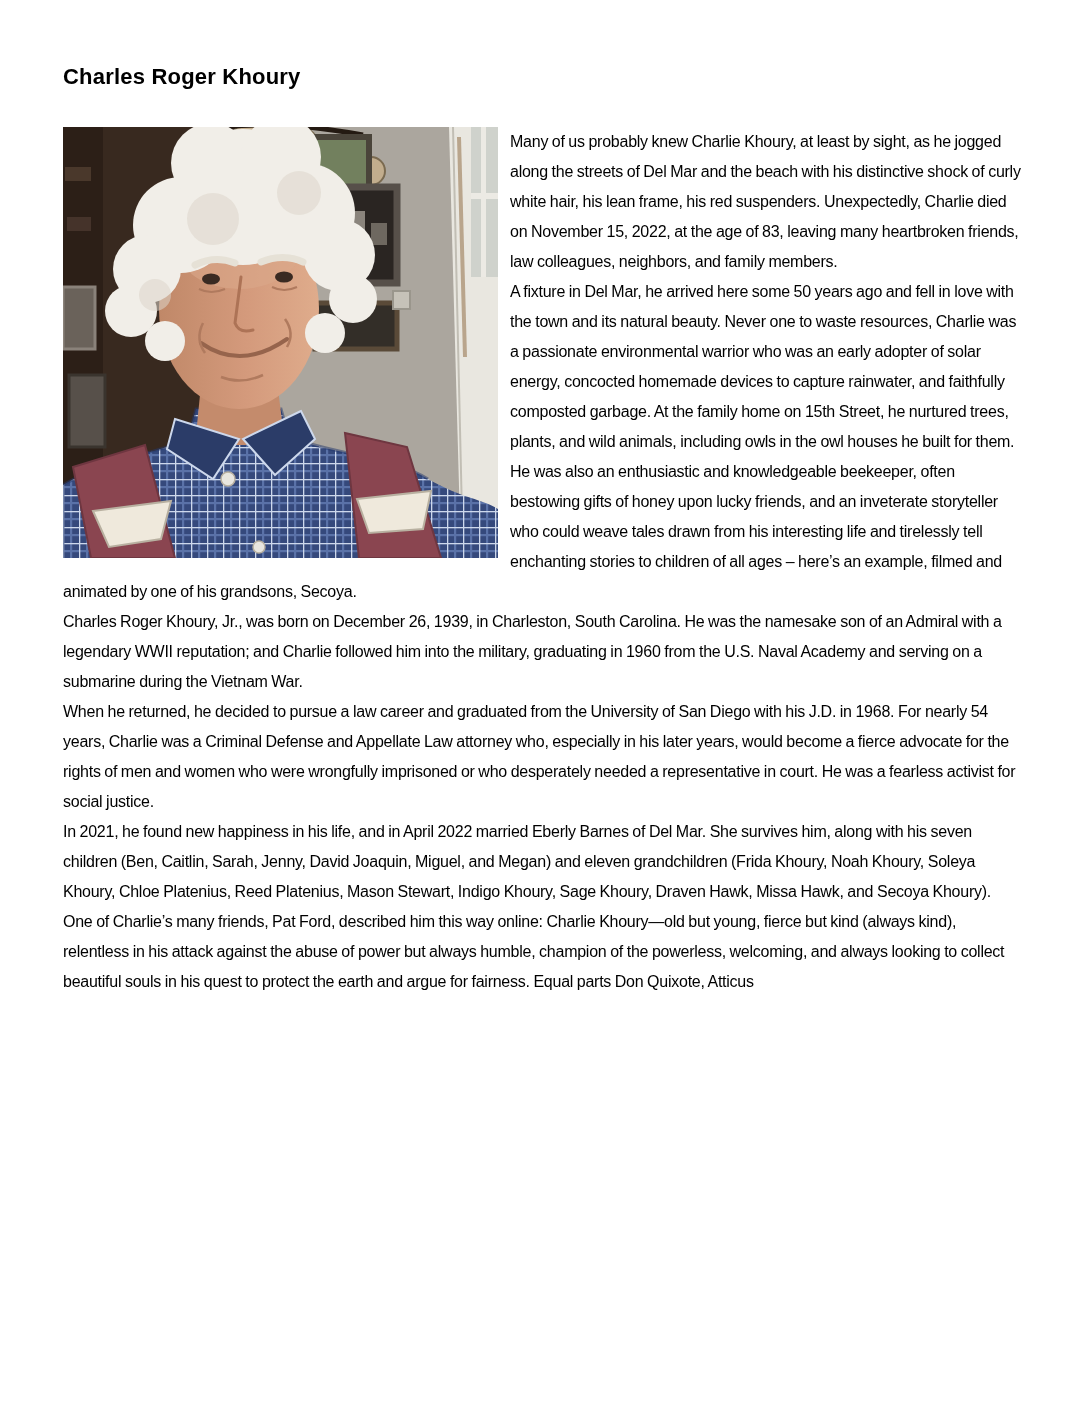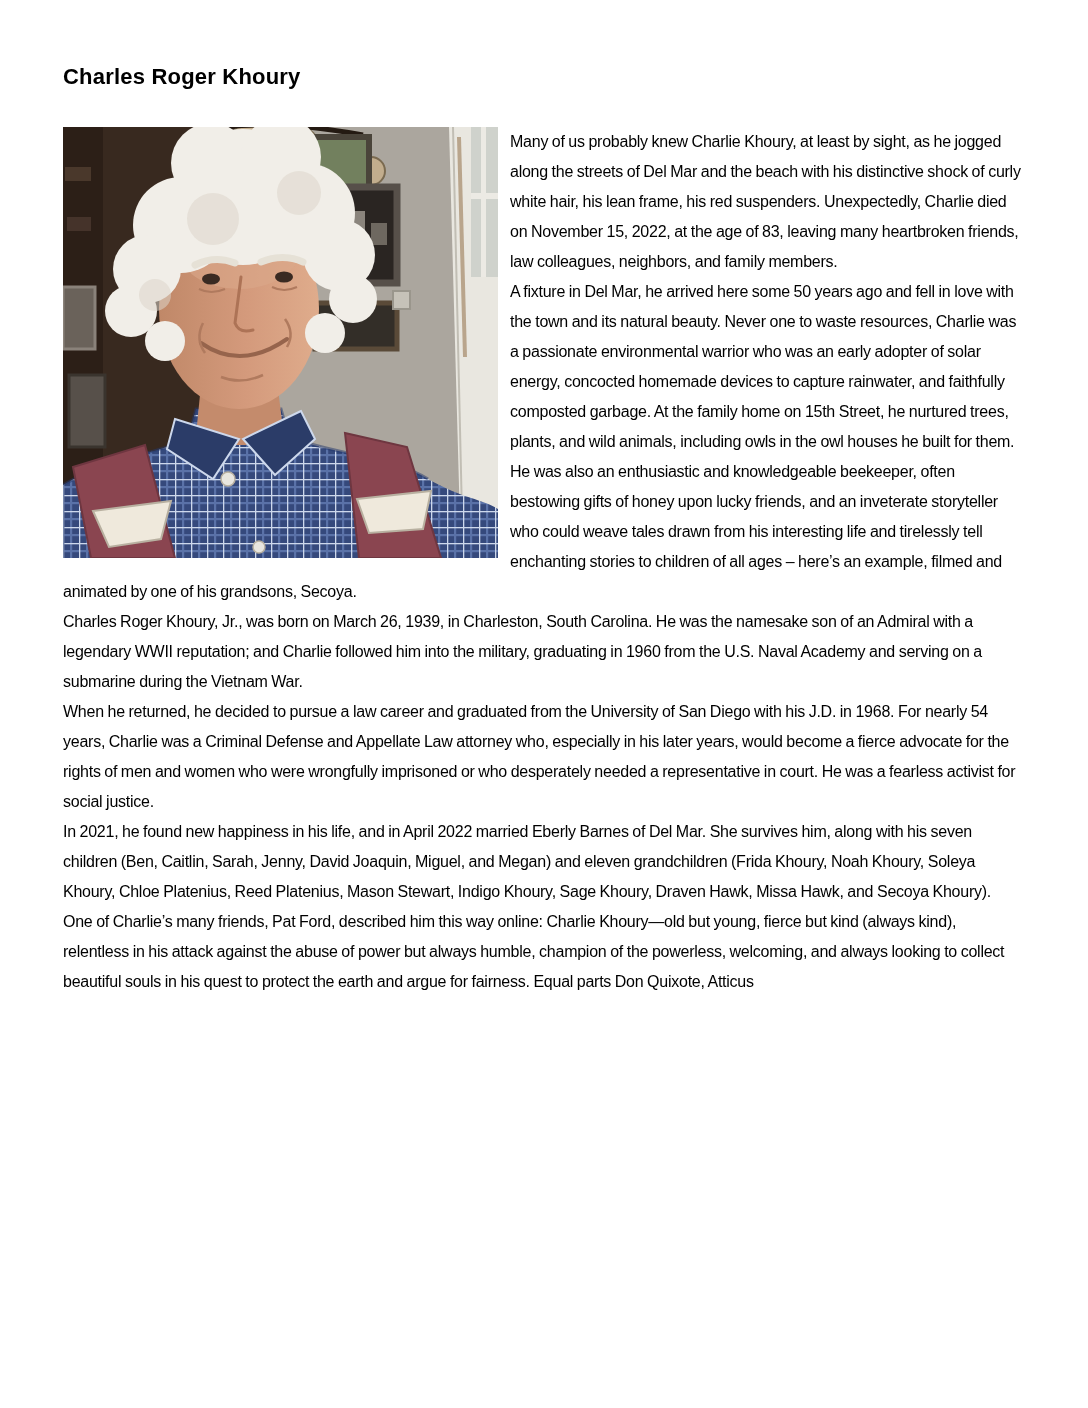--- a/index.html
+++ b/index.html
@@ -151,18 +151,18 @@
 
         <path d="M138,216 Q178,244 224,212" fill="none" stroke="#96644c" stroke-width="4" stroke-linecap="round"></path>
         <path d="M140,196 Q132,212 142,226" fill="none" stroke="#b07a5e" stroke-width="2.5"></path>
         <path d="M222,192 Q232,206 224,220" fill="none" stroke="#b07a5e" stroke-width="2.5"></path>
         <path d="M158,250 Q178,258 200,248" fill="none" stroke="#b07a5e" stroke-width="2.5"></path>
       </svg>
     </figure>
 
     <p>Many of us probably knew Charlie Khoury, at least by sight, as he jogged along the streets of Del Mar and the beach with his distinctive shock of curly white hair, his lean frame, his red suspenders. Unexpectedly, Charlie died on November 15, 2022, at the age of 83, leaving many heartbroken friends, law colleagues, neighbors, and family members.</p>
     <p>A fixture in Del Mar, he arrived here some 50 years ago and fell in love with the town and its natural beauty. Never one to waste resources, Charlie was a passionate environmental warrior who was an early adopter of solar energy, concocted homemade devices to capture rainwater, and faithfully composted garbage. At the family home on 15th Street, he nurtured trees, plants, and wild animals, including owls in the owl houses he built for them. He was also an enthusiastic and knowledgeable beekeeper, often bestowing gifts of honey upon lucky friends, and an inveterate storyteller who could weave tales drawn from his interesting life and tirelessly tell enchanting stories to children of all ages – here’s an example, filmed and animated by one of his grandsons, Secoya.</p>
-    <p>Charles Roger Khoury, Jr., was born on March 26, 1939, in Charleston, South Carolina. He was the namesake son of an Admiral with a legendary WWII reputation; and Charlie followed him into the military, graduating in 1960 from the U.S. Naval Academy and serving on a submarine during the Vietnam War.</p>
+    <p>Charles Roger Khoury, Jr., was born on December 26, 1939, in Charleston, South Carolina. He was the namesake son of an Admiral with a legendary WWII reputation; and Charlie followed him into the military, graduating in 1960 from the U.S. Naval Academy and serving on a submarine during the Vietnam War.</p>
     <p>When he returned, he decided to pursue a law career and graduated from the University of San Diego with his J.D. in 1968. For nearly 54 years, Charlie was a Criminal Defense and Appellate Law attorney who, especially in his later years, would become a fierce advocate for the rights of men and women who were wrongfully imprisoned or who desperately needed a representative in court. He was a fearless activist for social justice.</p>
     <p>In 2021, he found new happiness in his life, and in April 2022 married Eberly Barnes of Del Mar. She survives him, along with his seven children (Ben, Caitlin, Sarah, Jenny, David Joaquin, Miguel, and Megan) and eleven grandchildren (Frida Khoury, Noah Khoury, Soleya Khoury, Chloe Platenius, Reed Platenius, Mason Stewart, Indigo Khoury, Sage Khoury, Draven Hawk, Missa Hawk, and Secoya Khoury).</p>
     <p>One of Charlie’s many friends, Pat Ford, described him this way online: Charlie Khoury—old but young, fierce but kind (always kind), relentless in his attack against the abuse of power but always humble, champion of the powerless, welcoming, and always looking to collect beautiful souls in his quest to protect the earth and argue for fairness. Equal parts Don Quixote, Atticus</p>
   </div>
 </div>
 
 </body></html>

